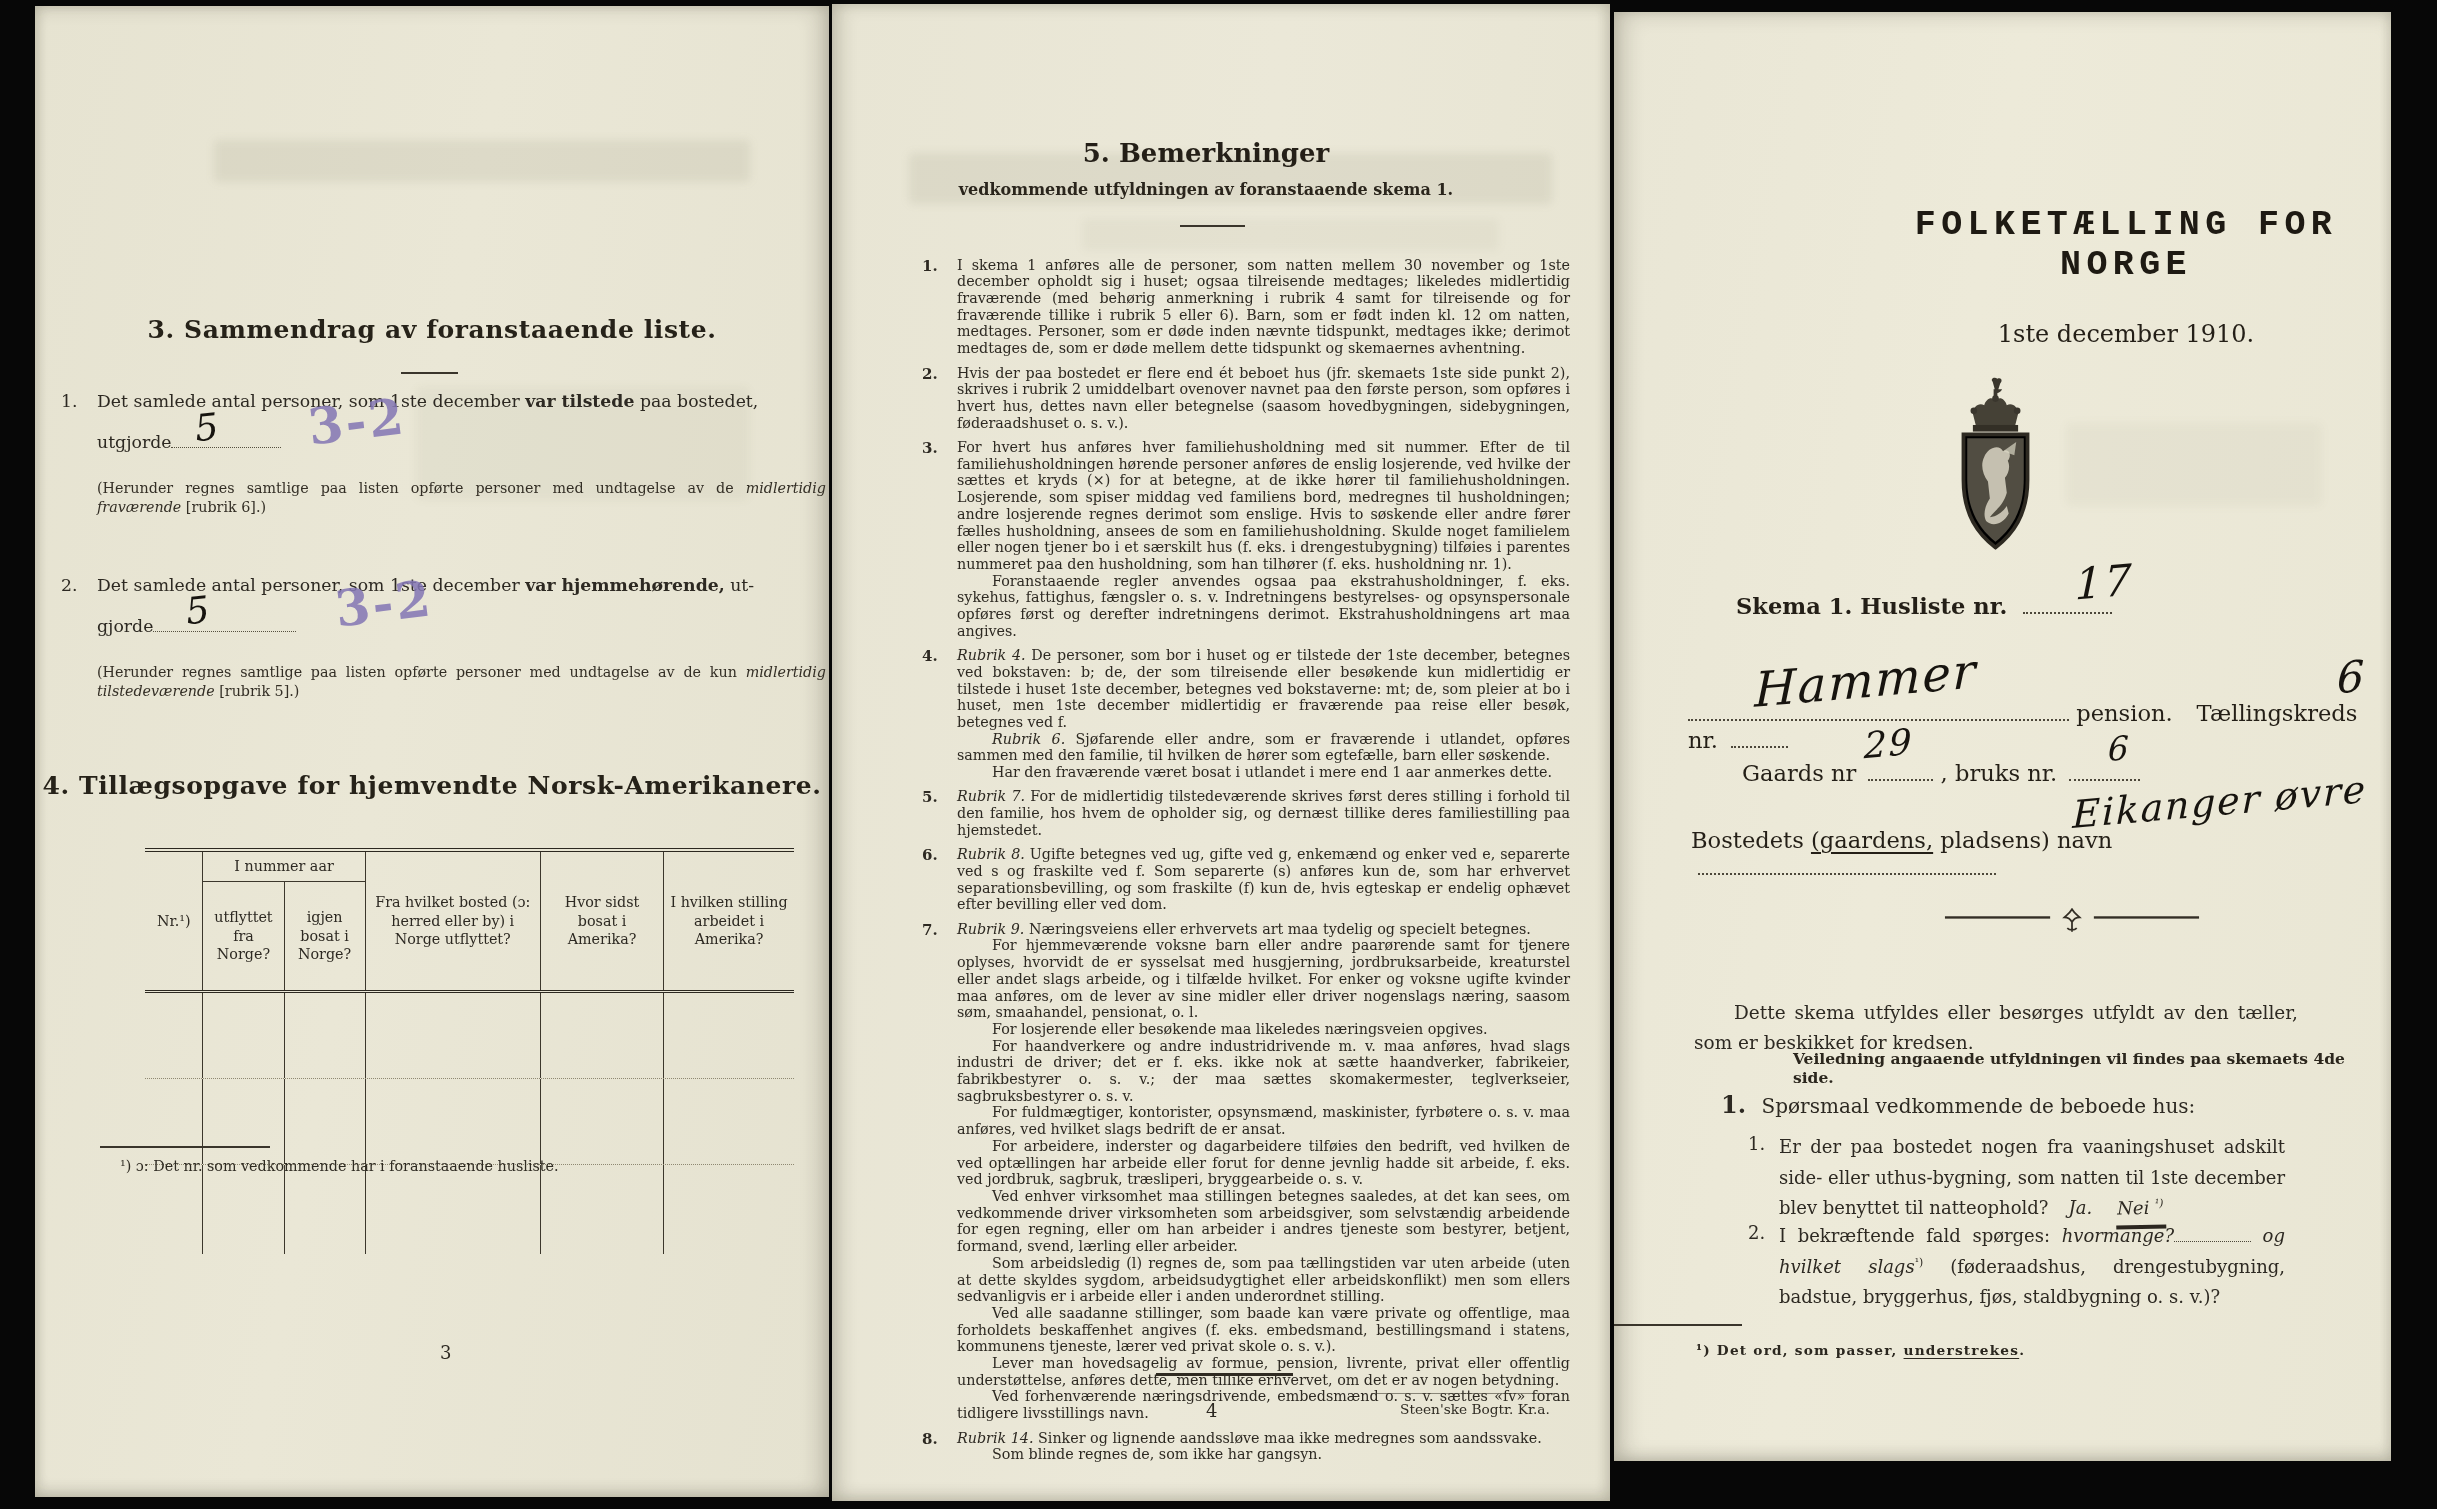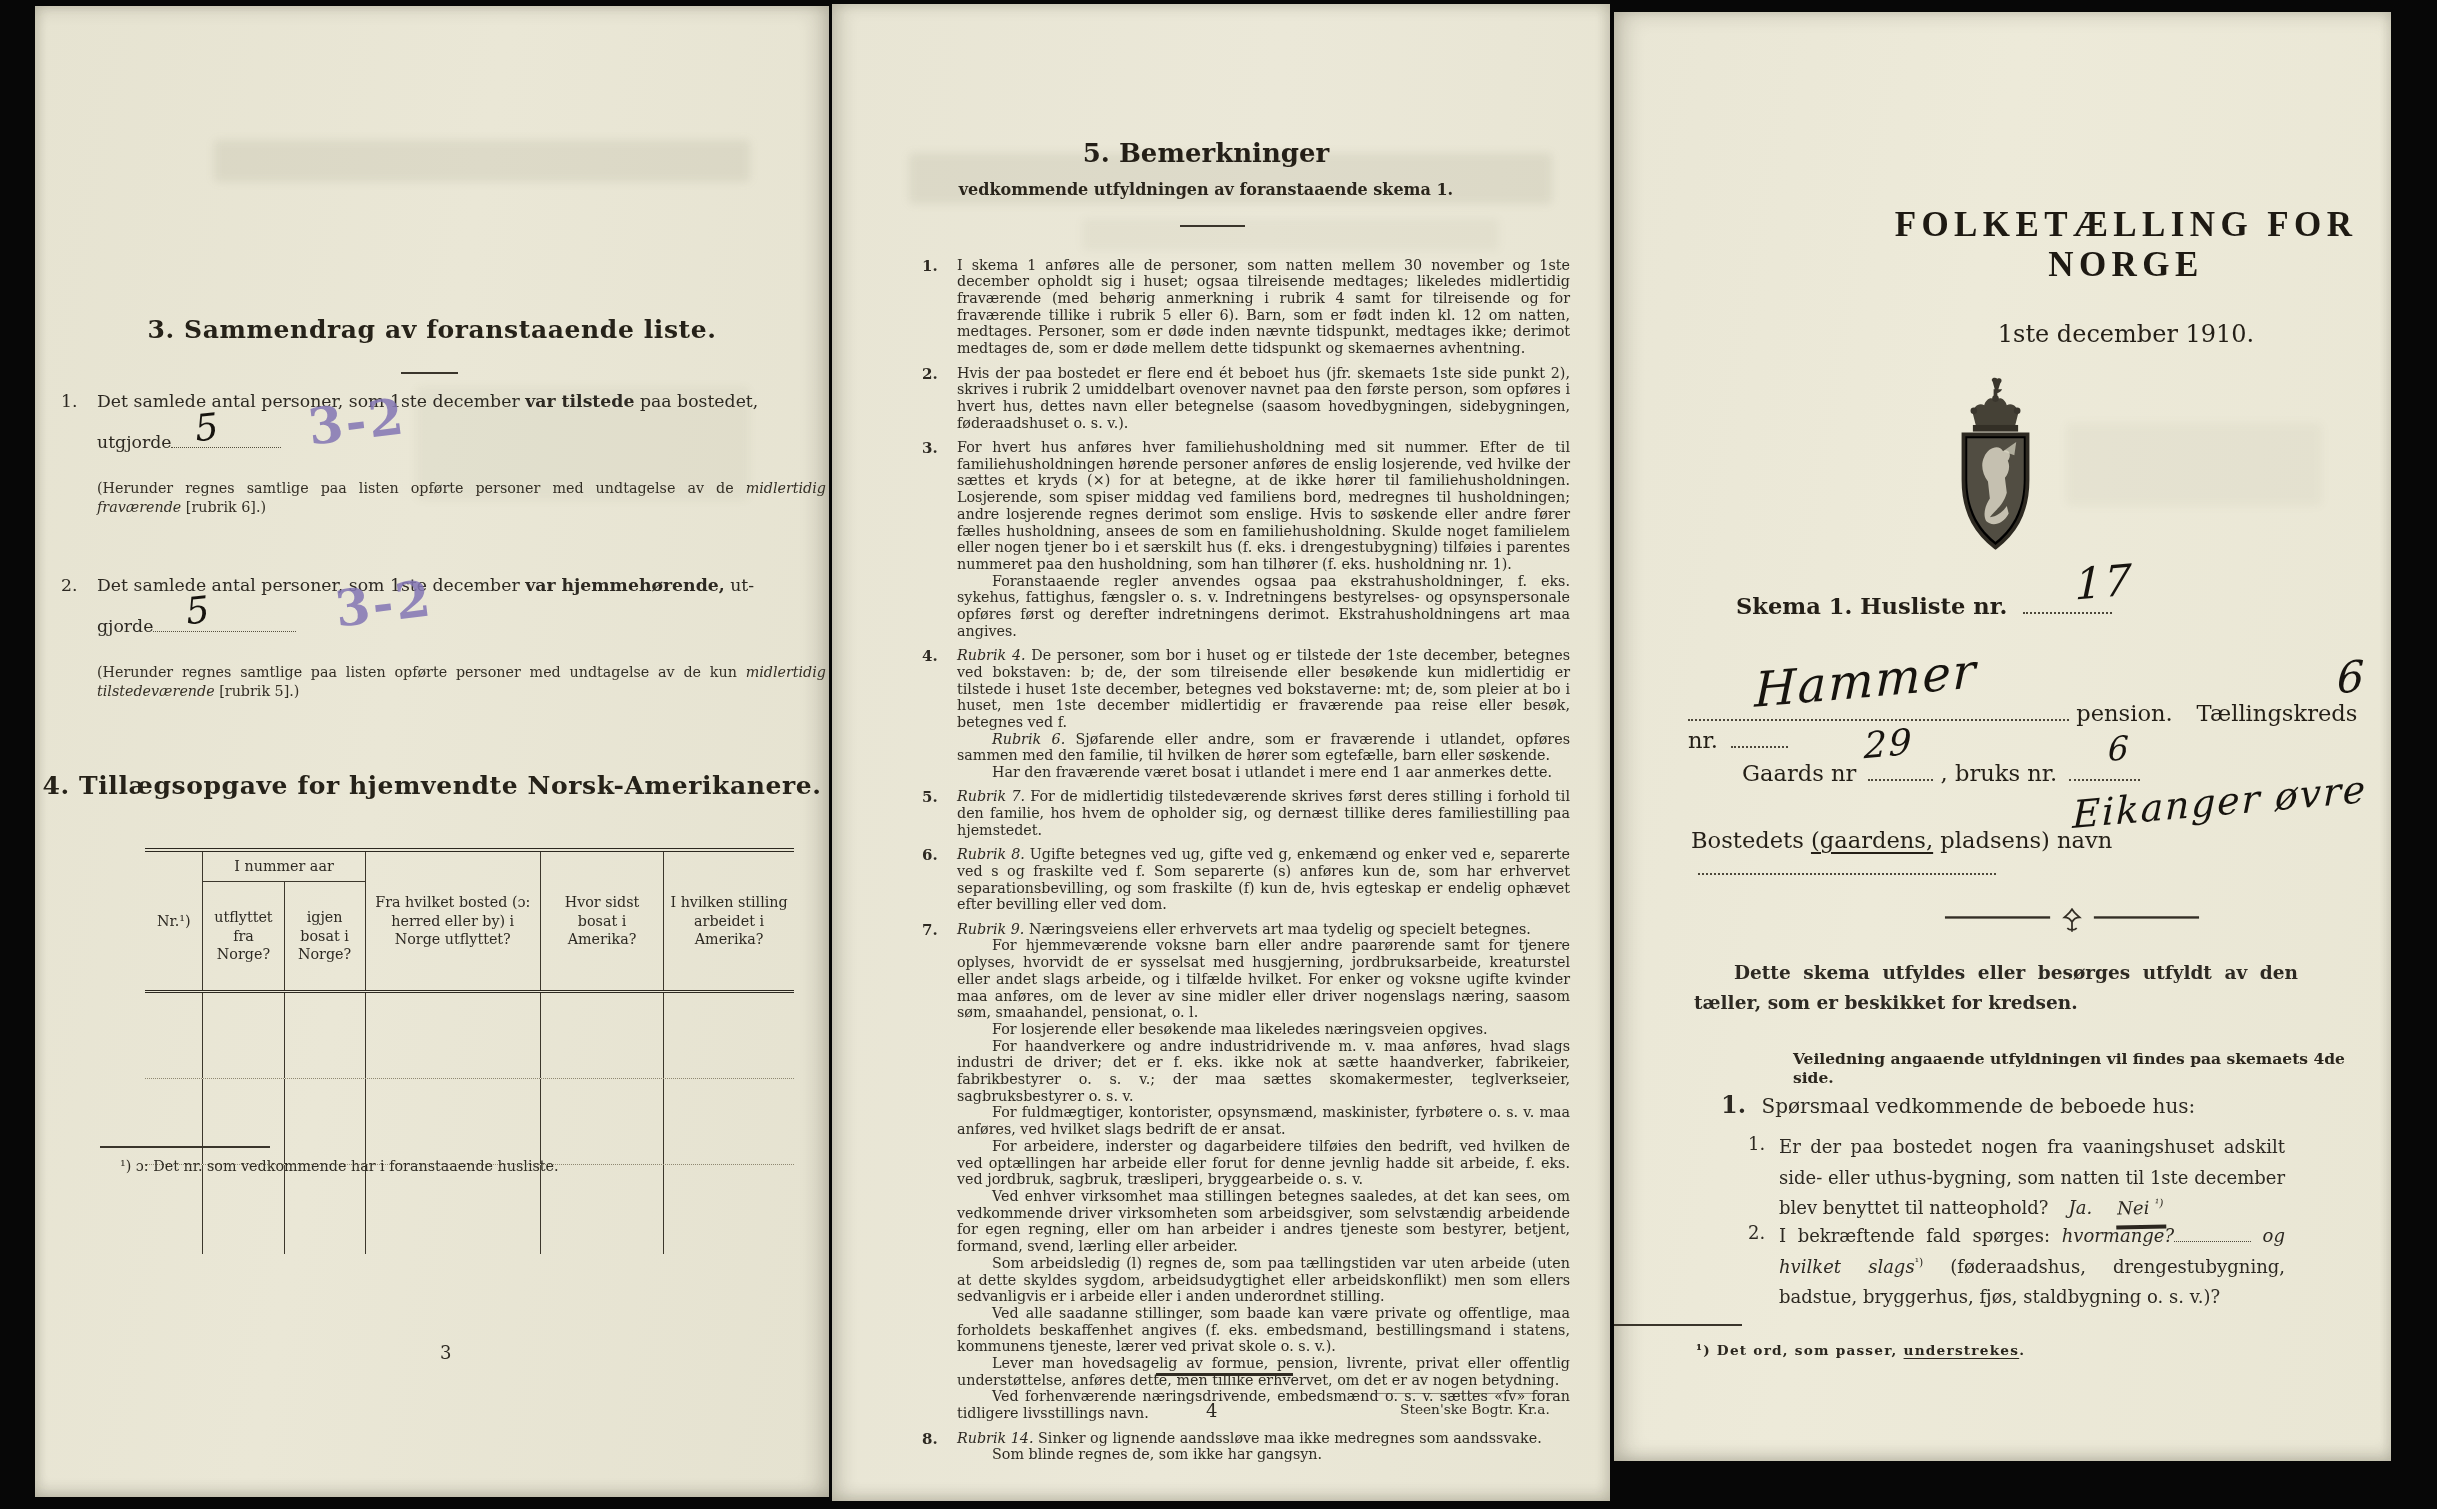--- a/index.html
+++ b/index.html
@@ -62,21 +62,21 @@
   .m-no{position:absolute;left:-35px;top:0;font-size:15px;font-weight:bold;}
   .m-para{margin:0;font-size:14.3px;line-height:16.7px;text-align:justify;}
   .m-para.ind{text-indent:35px;}
   .m-para em{font-style:italic;}
   .m-bottom-rule{position:absolute;height:3px;background:#2f2a21;}
   .printer{position:absolute;font-size:13.7px;color:#2f2b23;}
   .printer-rule{position:absolute;height:1.8px;background:#44403497;}
 
   
   .r-titleblock{position:absolute;text-align:center;}
-  .r-title{font-size:35px;font-weight:bold;letter-spacing:5.4px;color:#1e1a13;font-family:Liberation Serif, serif;}
+  .r-title{font-size:35px;font-weight:bold;letter-spacing:5.4px;color:#1e1a13;font-family:Liberation Mono, monospace;}
   .r-sub{font-size:24px;margin-top:35px;color:#241f17;}
   .coat{position:absolute;}
   .r-line{position:absolute;font-size:22.6px;color:#241f17;}
   .r-line .lbl-bold{font-weight:bold;}
   .rdots{display:inline-block;border-bottom:2.4px dotted #4c473a;height:20px;}
   .hand-big{position:absolute;font-style:italic;color:#17140f;transform:rotate(-5deg) skewX(-6deg);letter-spacing:1.8px;}
   .underline-word{text-decoration:underline;text-underline-offset:3.6px;}
   .ornament{position:absolute;}
   .r-para{position:absolute;font-size:18.5px;line-height:1.62;text-align:justify;}
   .r-para .tindent{display:inline-block;width:40px;}
@@ -293,21 +293,21 @@
   <div class="hand-big" style="left:458px;top:768px;font-size:38px;">Eikanger øvre</div>
 
   <div class="ornament" style="left:330px;top:896px;">
     <svg width="256" height="26" viewBox="0 0 430 44">
       <rect x="0" y="14" width="178" height="4" fill="#332e25"></rect>
       <rect x="252" y="14" width="178" height="4" fill="#332e25"></rect>
       <path d="M215 2 C210 10 206 12 202 16 C208 16 212 18 215 24 C218 18 222 16 228 16 C224 12 220 10 215 2 Z M215 24 L215 40 M207 34 C211 38 219 38 223 34" stroke="#332e25" stroke-width="3" fill="none"></path>
     </svg>
   </div>
 
-  <div class="r-para" style="left:80px;top:946px;width:604px;font-weight:bold;"><span class="tindent"></span><span>Dette skema utfyldes eller besørges utfyldt av den tæller, som er beskikket for kredsen.</span></div>
+  <div class="r-para" style="left:80px;top:986px;width:604px;"><span class="tindent"></span><span>Dette skema utfyldes eller besørges utfyldt av den tæller, som er beskikket for kredsen.</span></div>
 
   <div class="r-veil" style="left:179px;top:1037px;">Veiledning angaaende utfyldningen vil findes paa skemaets 4de side.</div>
 
   <div class="r-qhead" style="left:107px;top:1078px;">
     <span class="qno">1.</span><span>Spørsmaal vedkommende de beboede hus:</span>
   </div>
 
   <div class="r-q" style="left:165px;top:1120px;width:506px;">
     <span class="qno">1.</span>
     <p><span>Er der paa bostedet nogen fra vaaningshuset adskilt side- eller uthus-bygning, som natten til 1ste december blev benyttet til natteophold?</span><span class="ja">Ja.</span><span class="nei"><span>Nei</span> <span class="sup">¹)</span></span></p>

